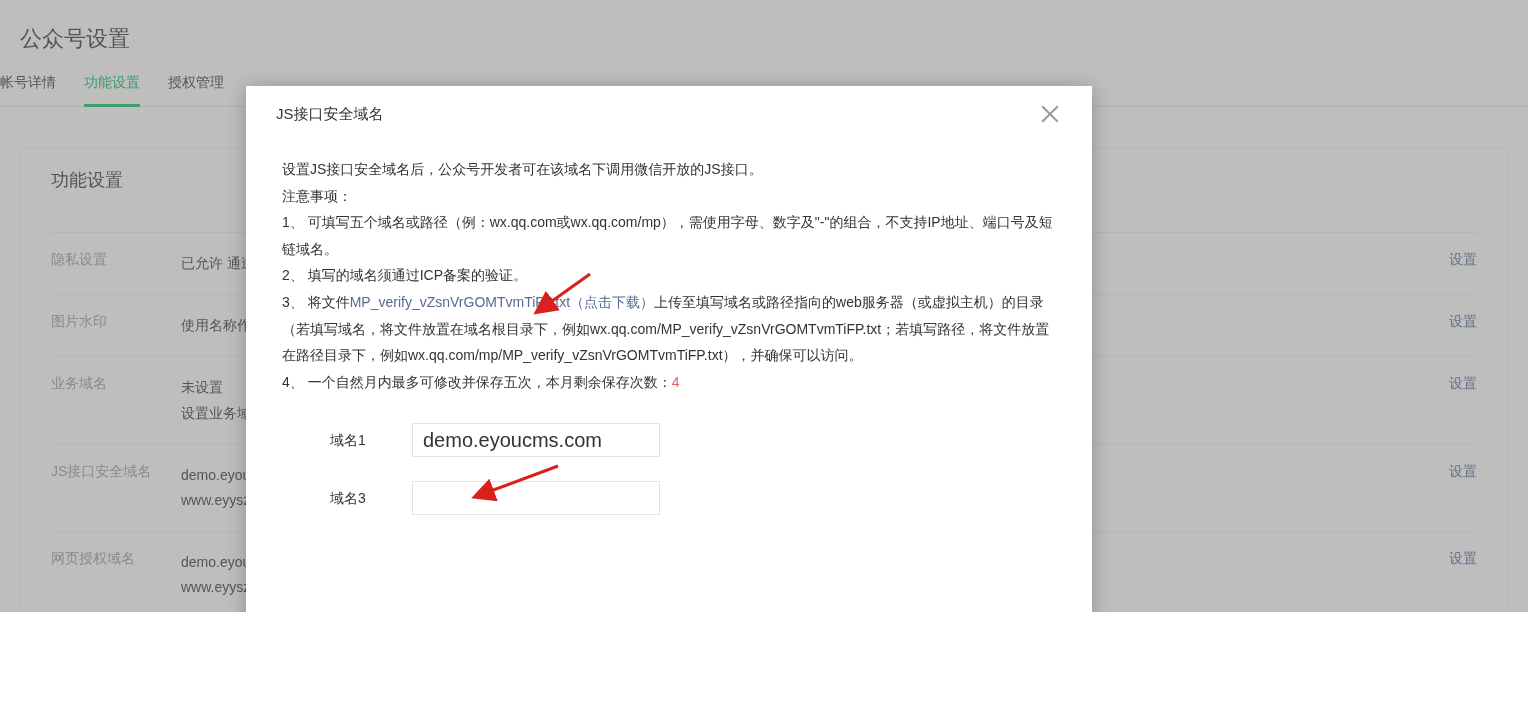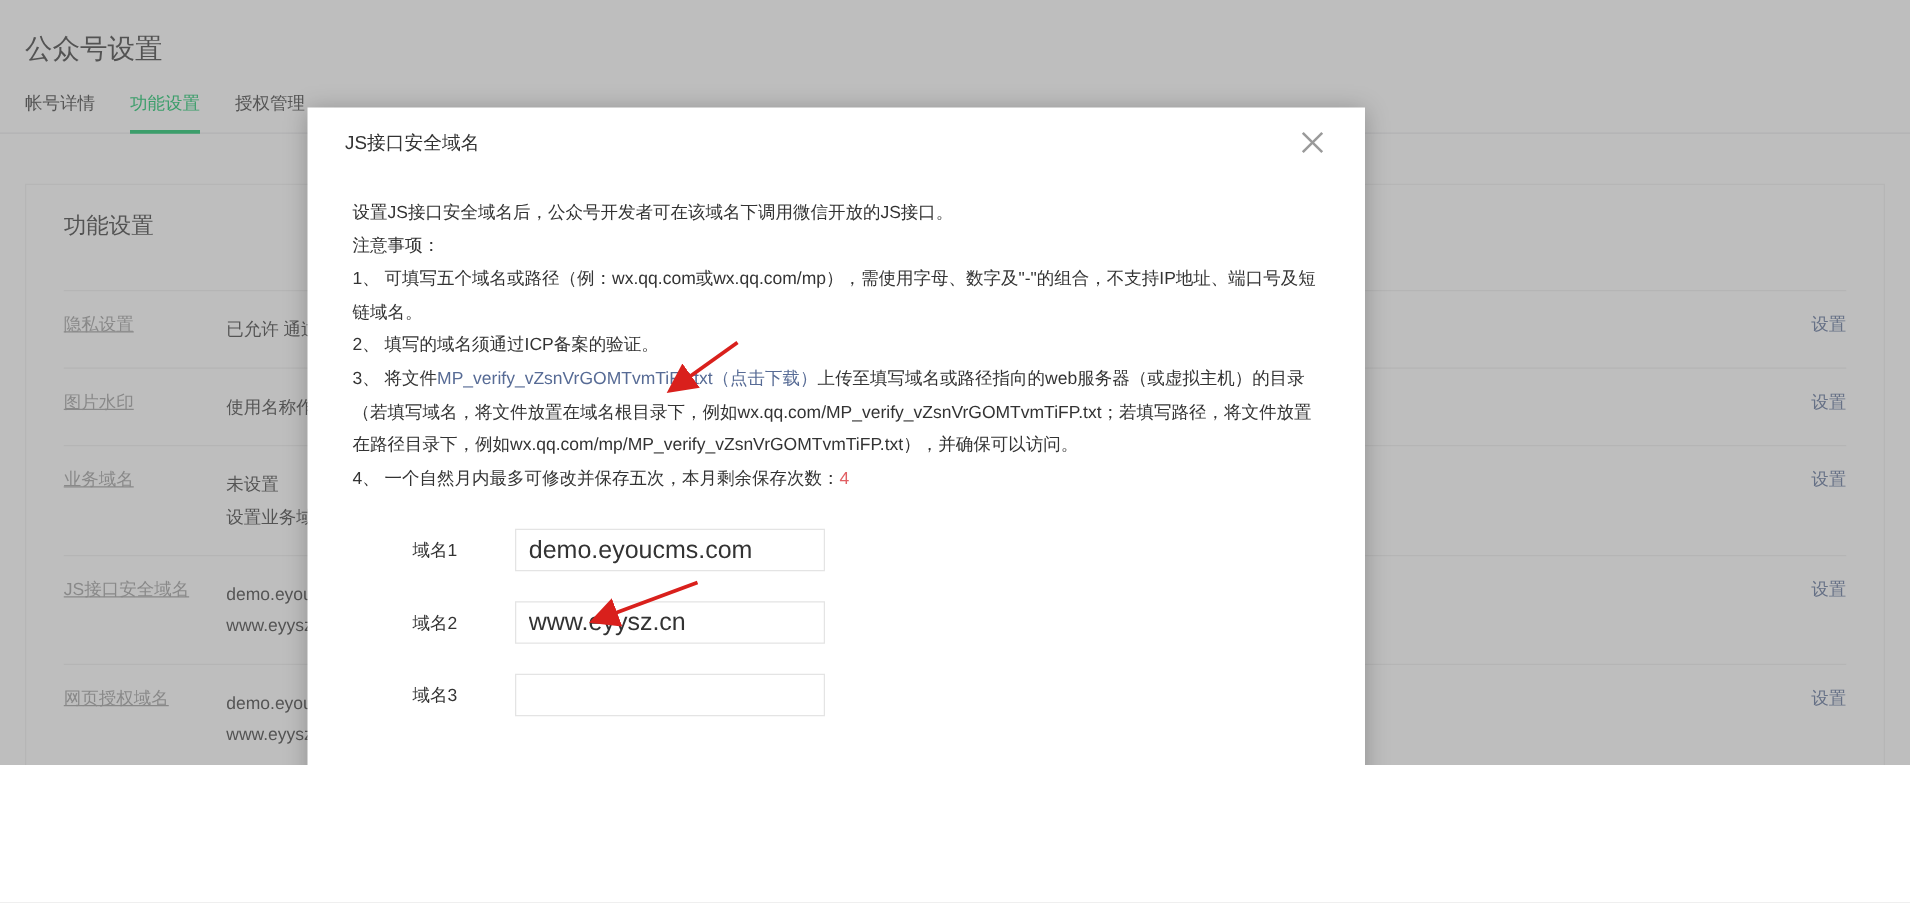--- a/index.html
+++ b/index.html
@@ -1,26 +1,26 @@
 <!DOCTYPE html>
 <html><head>
 <meta charset="utf-8">
 <style>
   * { box-sizing: border-box; margin: 0; padding: 0; }
   html, body { width: 100%; height: 100%; font-family: "Microsoft YaHei", "PingFang SC", Arial, sans-serif; background:#fff; color:#353535; font-size:14px;}
   .page { position: relative; width:1528px; height:612px; overflow:hidden;}
   .bg { filter: none; }
   .page-title { font-size:22px; font-weight:400; color:#333; padding:24px 0 10px 20px; }
-  .tabs { display:flex; border-bottom:1px solid #e7e7eb; padding-left:20px; gap:28px;}
+  .tabs { display:flex; border-bottom:1px solid #e7e7eb; gap:28px;}
   .tab { padding:10px 0 12px 0; color:#353535; cursor:pointer;}
   .tab.active { color:#07c160; border-bottom:3px solid #07c160; font-weight:500; margin-bottom:-1px;}
   .panel { margin:40px 20px 0 20px; padding:20px 30px 40px 30px; border:1px solid #f0f0f0; background:#fff; }
   .panel h2 { font-size:18px; font-weight:500; margin-bottom:40px; color:#333;}
   .row { display:flex; align-items:flex-start; padding:18px 0; border-top:1px solid #eee;}
-  .row .label { width:130px; color:#9a9a9a; flex-shrink:0;text-decoration:underline;}
+  .row .label { width:130px; color:#9a9a9a; flex-shrink:0;}
   .row .value { flex:1; color:#353535; line-height:1.8;}
   .row .action { color:#576b95; flex-shrink:0; cursor:pointer; padding-left:20px;}
   .linkish { color:#576b95; }
 
   .overlay{ position:absolute; inset:0; background:rgba(120,120,120,0.48);}
   .modal { position:absolute; top:86px; left:246px; width:846px; height:614px; background:#fff; box-shadow:0 2px 18px rgba(0,0,0,0.25); display:flex; flex-direction:column;}
   .modal-header{ display:flex; align-items:center; justify-content:space-between; padding:16px 30px 14px 30px; border-bottom:0; }
   .modal-title{ font-size:15px; font-weight:500; color:#333;}
   .close-x { width:24px; height:24px; position:relative; cursor:pointer; }
   .close-x::before, .close-x::after { content:""; position:absolute; left:11px; top:1px; width:2px; height:22px; background:#9a9a9a;}
@@ -117,24 +117,20 @@
       <div>
         <span>4、  一个自然月内最多可修改并保存五次，本月剩余保存次数：</span><span class="red">4</span>
       </div>
 
       <div class="form-area">
         <div class="form-row">
           <div class="flabel">域名1</div>
           <input type="text" value="demo.eyoucms.com" style="">
         </div>
         <div class="form-row">
-          <div class="flabel">域名2</div>
-          <input type="text" value="www.eyysz.cn" style="">
-        </div>
-        <div class="form-row">
           <div class="flabel">域名3</div>
           <input type="text" value="" style="">
         </div>
       </div>
     </div>
 
     <div class="modal-footer">
       <button class="btn primary">保存</button>
       <button class="btn">关闭</button>
     </div>

